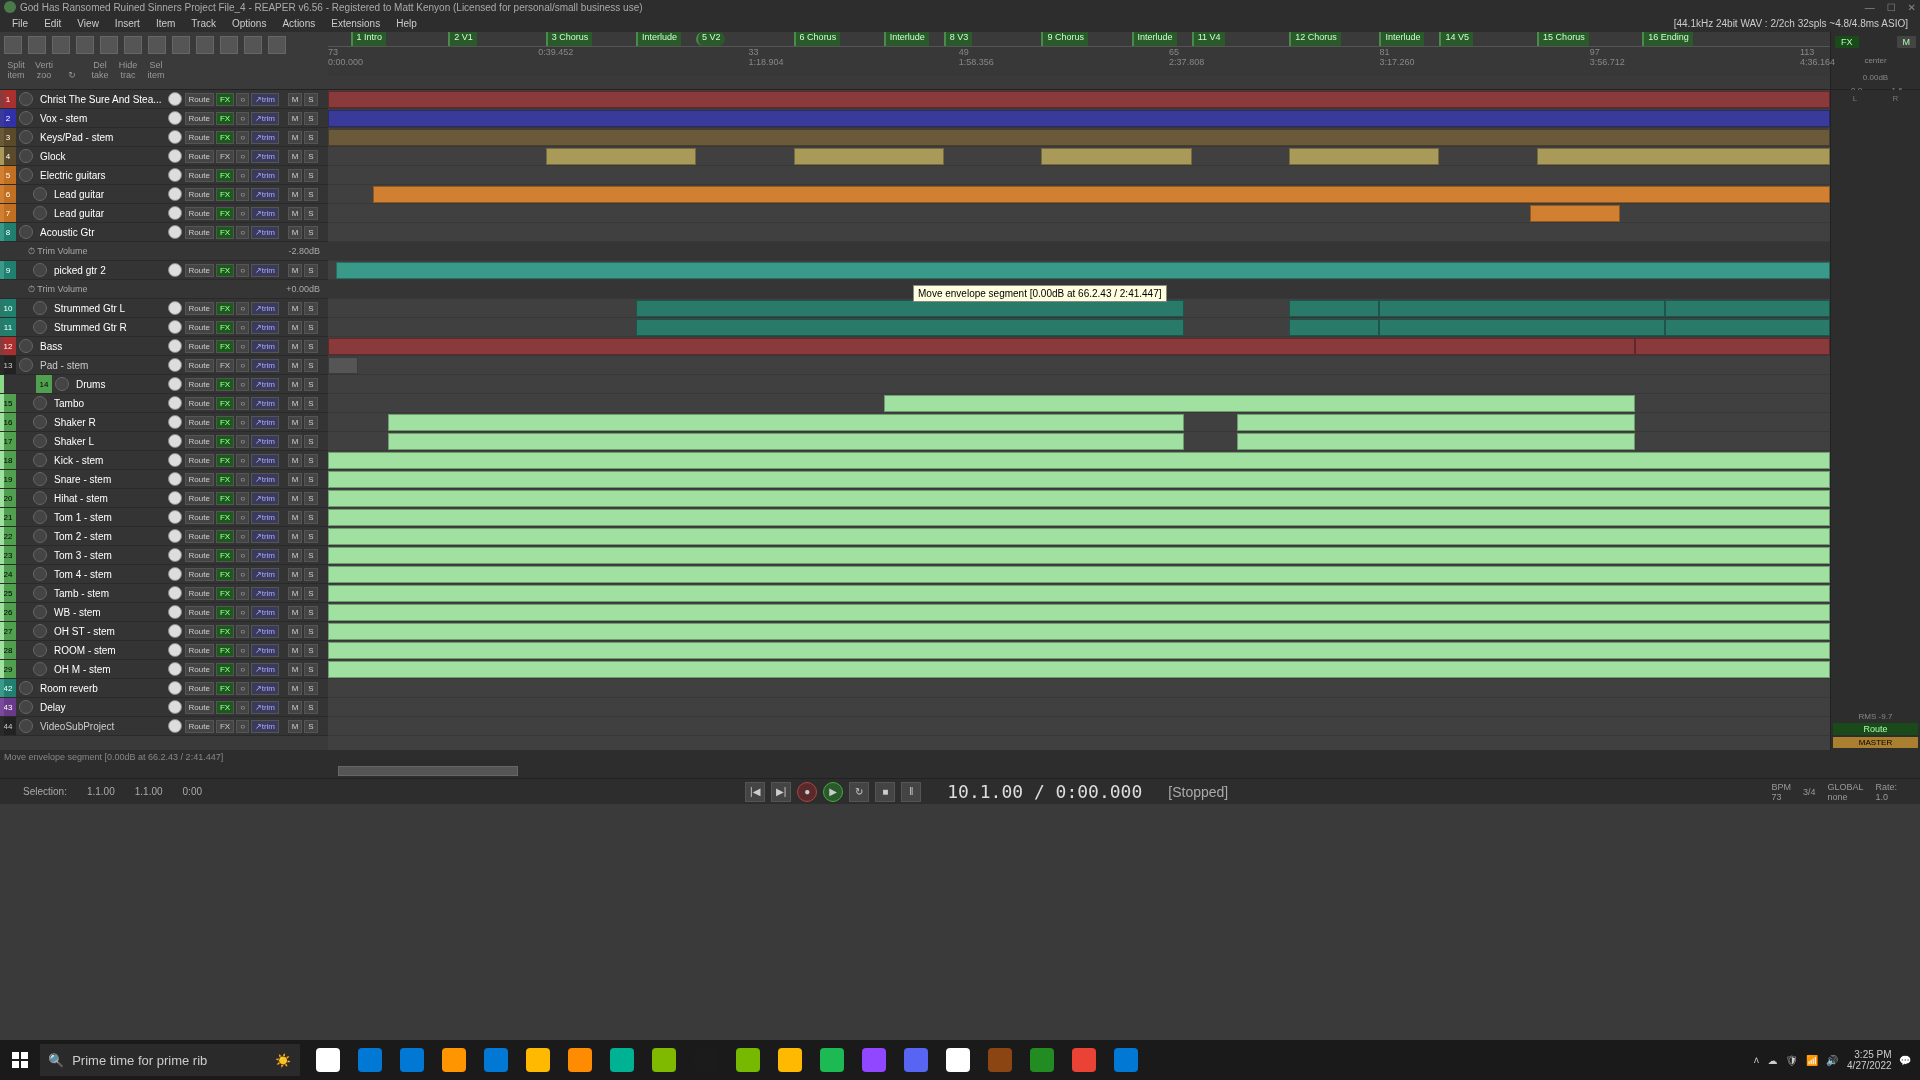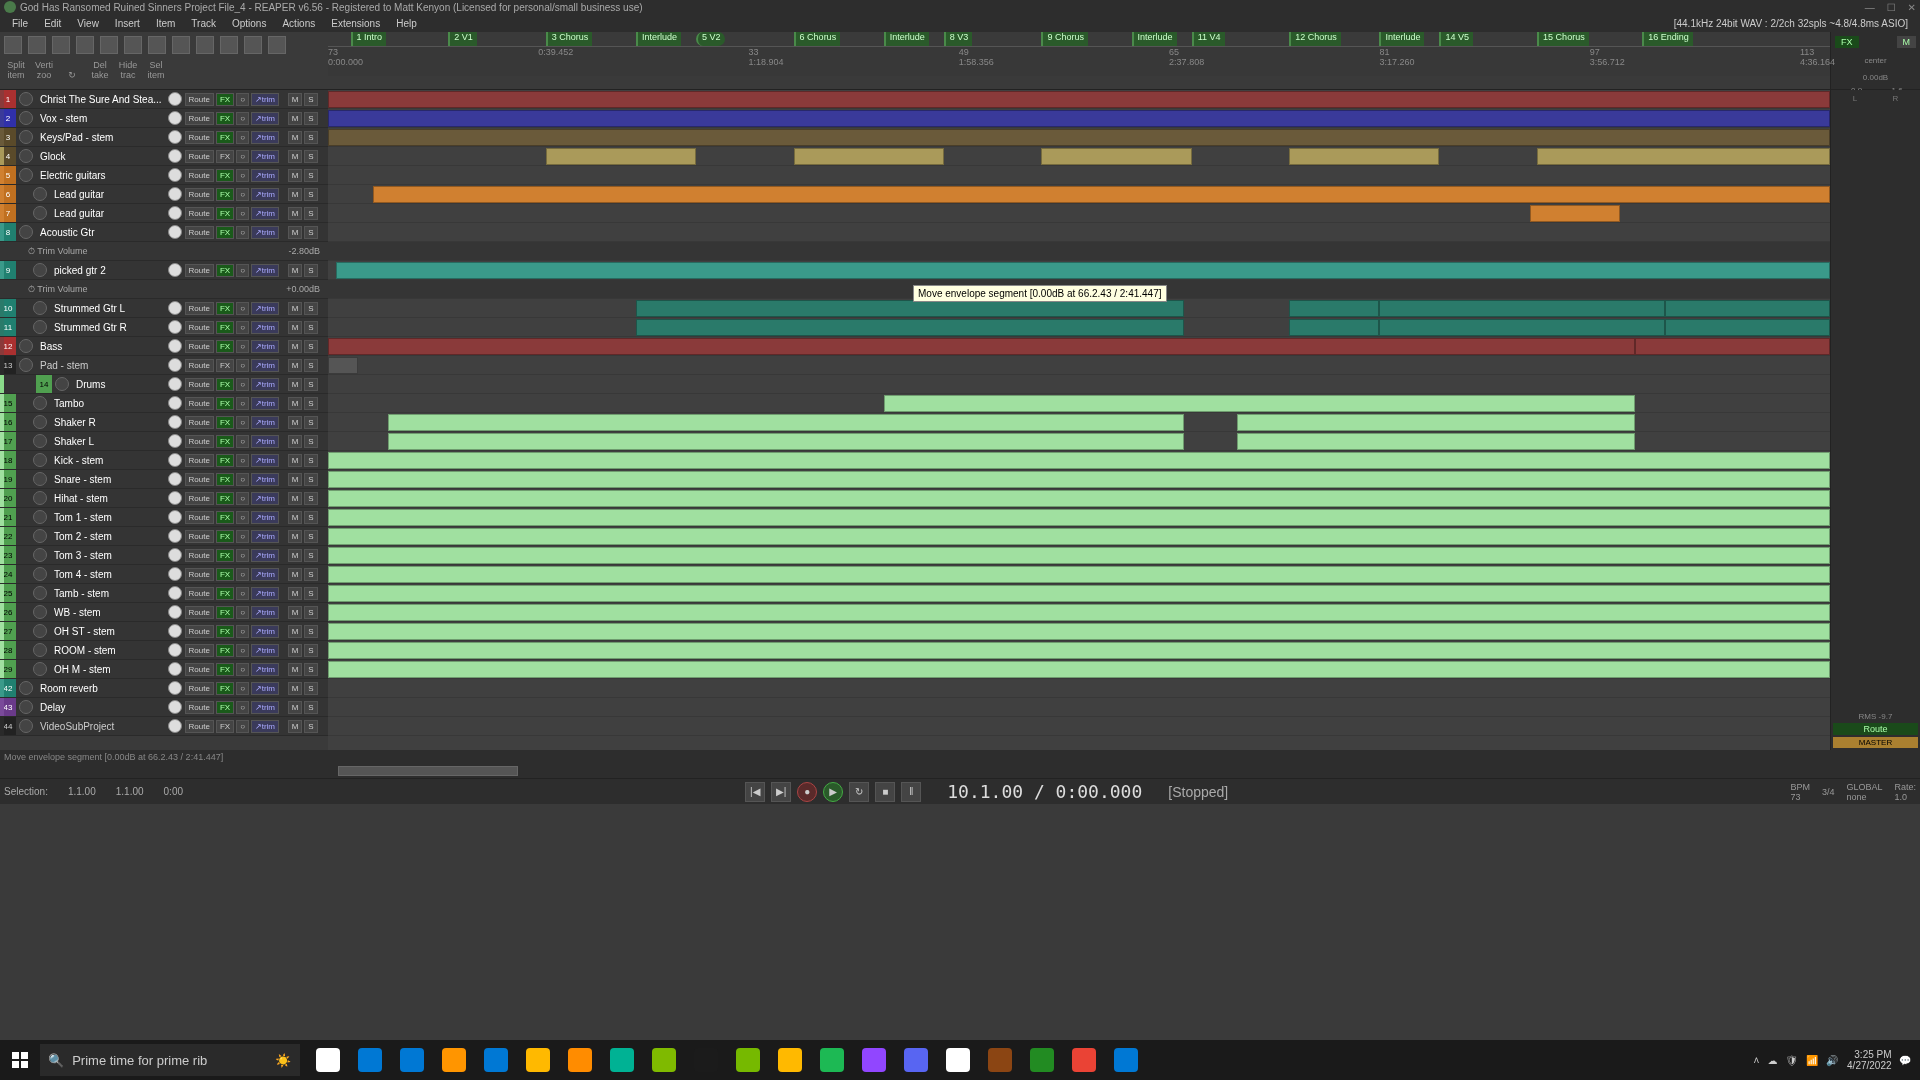--- a/index.html
+++ b/index.html
@@ -51,21 +51,21 @@
 .clip { position: absolute; height: 17px; top: 1px; border: 1px solid rgba(0,0,0,0.3); }
 
 .tooltip { position: absolute; background: #ffffe0; color: #000; border: 1px solid #888; padding: 2px 4px; font-size: 10px; z-index: 100; white-space: nowrap; }
 
 .master-meter { width: 90px; background: #2d2d2d; border-left: 1px solid #222; display: flex; flex-direction: column; }
 .meter-scale { flex: 1; display: flex; justify-content: space-around; padding: 4px; font-size: 8px; color: #777; }
 
 .hscroll { height: 14px; background: #2d2d2d; display: flex; align-items: center; }
 .hscroll-thumb { height: 10px; background: #555; margin-left: 10px; width: 180px; border: 1px solid #666; }
 
-.transport { height: 26px; background: #2d2d2d; display: flex; align-items: center; padding: 0 4px; border-top: 1px solid #222; }
+.transport { height: 26px; background: #2d2d2d; display: flex; align-items: center; padding: 0 23px; border-top: 1px solid #222; }
 .transport-left { display: flex; gap: 20px; font-size: 10px; color: #aaa; }
 .transport-center { margin-left: auto; margin-right: auto; display: flex; align-items: center; gap: 6px; }
 .trans-btn { width: 20px; height: 20px; background: #444; border: 1px solid #555; display: flex; align-items: center; justify-content: center; }
 .trans-rec { border-radius: 10px; background: #5a2a2a; border-color: #a44; }
 .trans-play { border-radius: 10px; background: #2a5a2a; border-color: #4a4; }
 .transport-time { font-size: 18px; color: #ddd; font-family: monospace; margin: 0 20px; }
 .transport-status { font-size: 14px; color: #aaa; }
 .transport-right { display: flex; gap: 12px; align-items: center; font-size: 9px; color: #999; }
 
 .status-hint { height: 14px; background: #2d2d2d; color: #888; font-size: 9px; padding: 0 4px; display: flex; align-items: center; }

